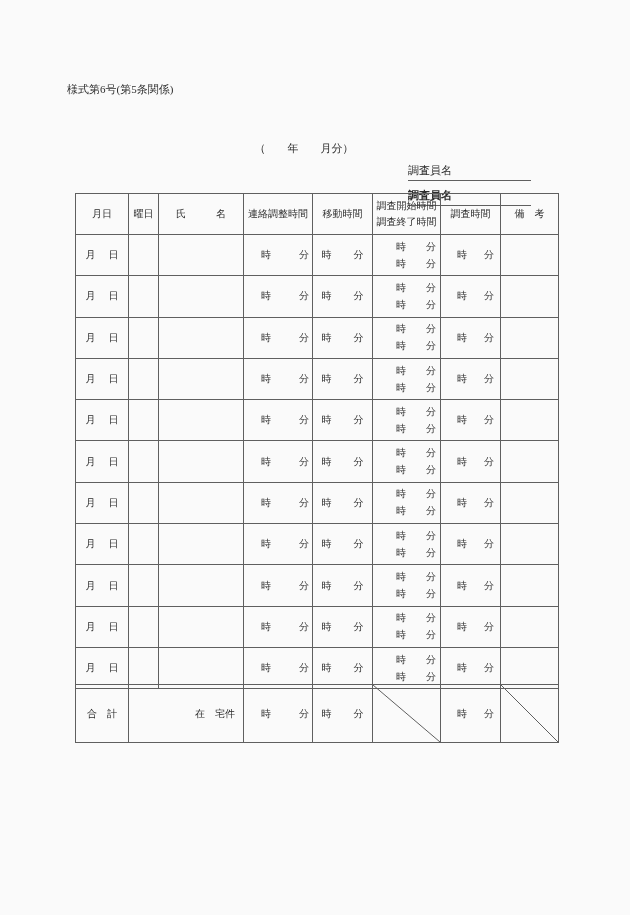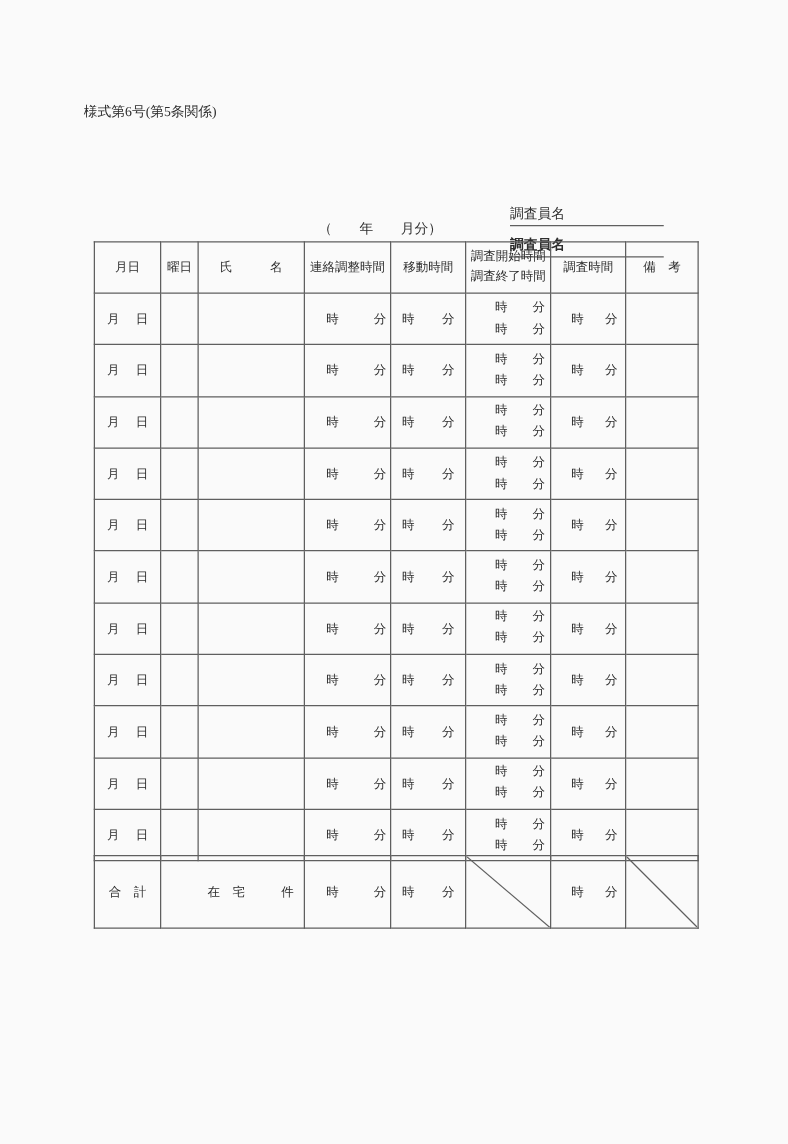--- a/index.html
+++ b/index.html
@@ -22,21 +22,21 @@
   .form-number{
     position:absolute;left:67px;top:82px;
     font-size:11px;white-space:nowrap;
   }
   .title{
     position:absolute;left:0;right:0;top:110px;
     text-align:center;font-size:11.5px;letter-spacing:.5px;white-space:nowrap;
   }
   .period{
     position:absolute;left:0;right:22px;top:141px;
-    text-align:center;font-size:11px;white-space:nowrap;margin-top:34px;
+    text-align:center;font-size:11px;white-space:nowrap;
   }
   .name-field{
     position:absolute;left:408px;width:123px;
     border-bottom:1px solid var(--line);
     font-size:11px;padding-bottom:2px;white-space:nowrap;
   }
   .field-business{top:163px;}
   .field-investigator{top:188px;font-weight:bold;}
 
   table{
@@ -72,22 +72,22 @@
     display:flex;flex-direction:column;justify-content:center;
     height:100%;row-gap:3px;
   }
   .stack .hm{padding-right:4px;line-height:14px;}
 
   .diag-cell{position:relative;}
   .diag-cell svg{position:absolute;left:0;top:0;width:100%;height:100%;display:block;}
   .diag-cell line{stroke:var(--line);stroke-width:1;vector-effect:non-scaling-stroke;}
 
   .home-cell-inner{
-    display:flex;align-items:center;justify-content:space-between;
-    padding:0 8px 0 5px;white-space:nowrap;margin-left:32px;
+    display:flex;align-items:center;justify-content:flex-end;
+    padding:0 8px 0 5px;white-space:nowrap;
   }
 </style>
 </head>
 <body>
 
 <div class="page">
 
   <div class="form-number">様式第6号(第5条関係)</div>
 
 

